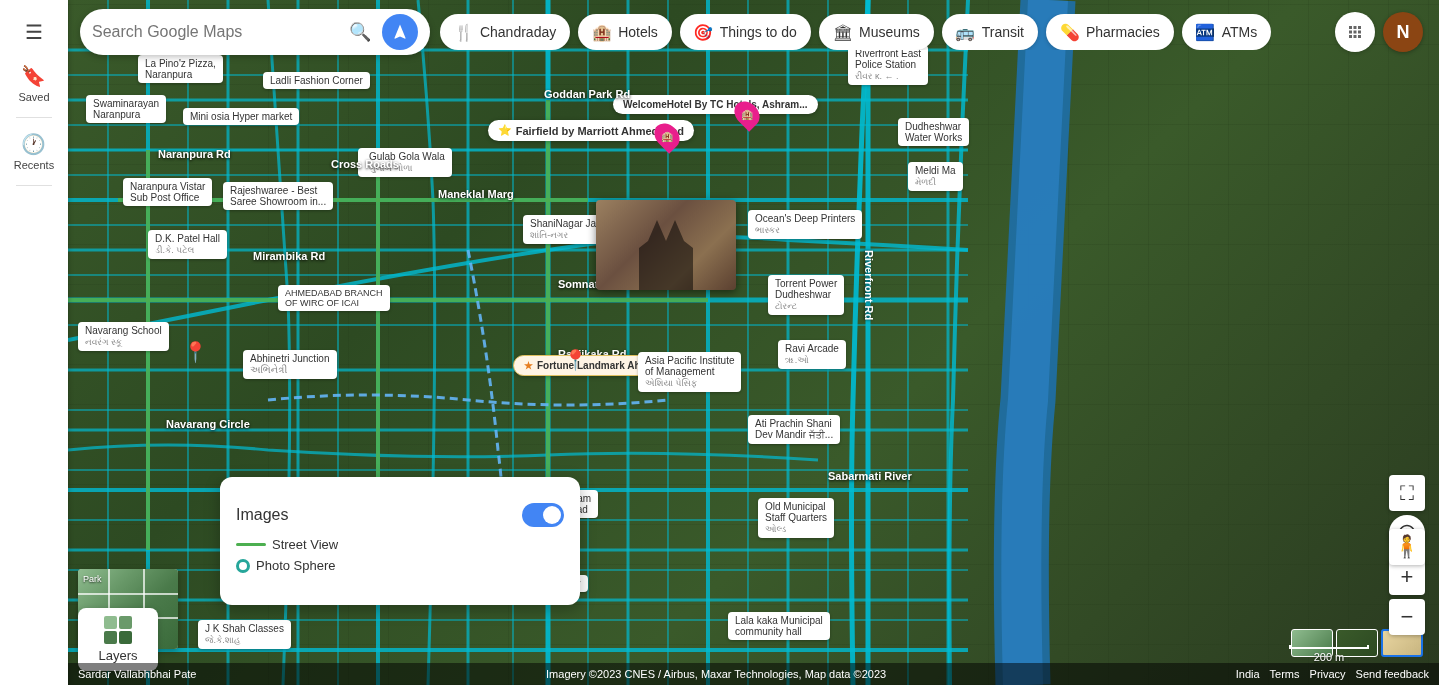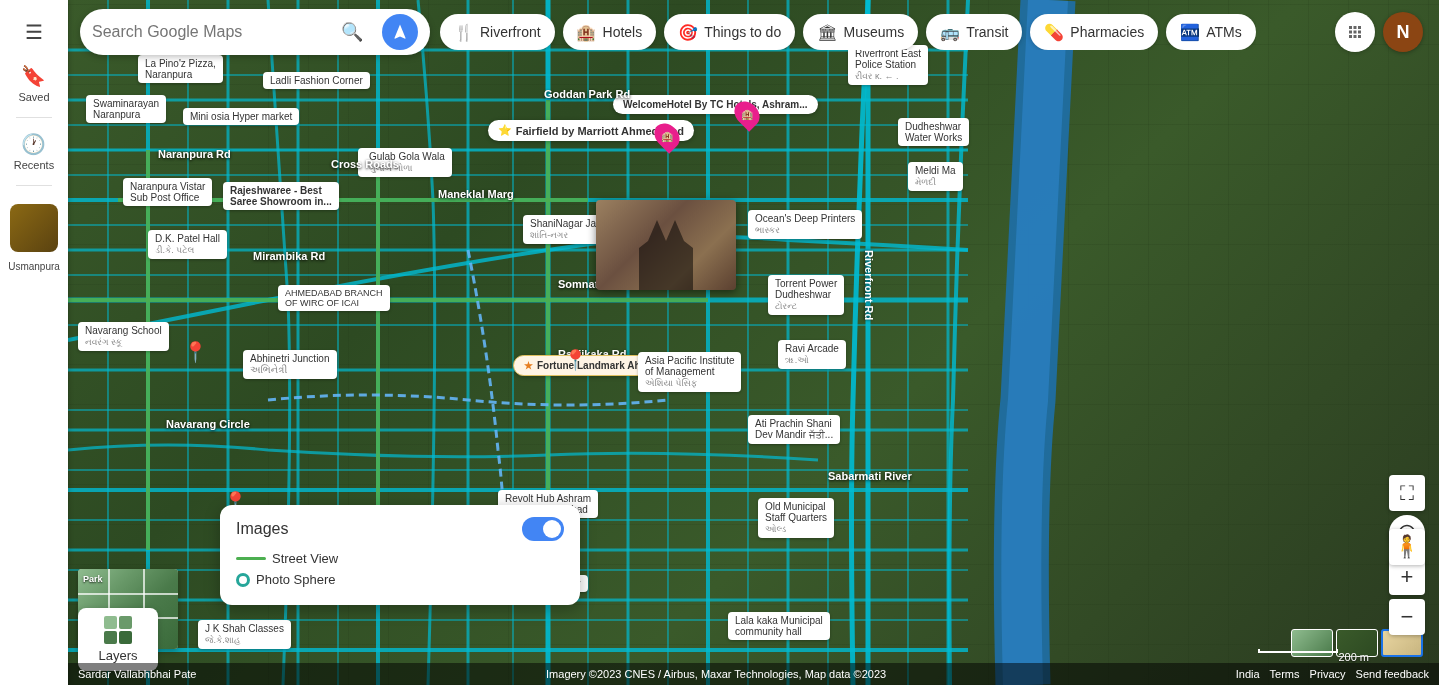--- a/index.html
+++ b/index.html
@@ -62,21 +62,20 @@
       display: flex;
       align-items: center;
       background: #fff;
       border-radius: 24px;
       box-shadow: 0 2px 6px rgba(0,0,0,0.25);
       padding: 0 12px;
       height: 46px;
       width: 350px;
       pointer-events: all;
       flex-shrink: 0;
-      gap: 8px;
     }
     #search-input {
       border: none;
       outline: none;
       font-size: 16px;
       color: #333;
       flex: 1;
       background: transparent;
     }
     .search-icon-btn {
@@ -235,22 +234,22 @@
       box-shadow: 0 1px 4px rgba(0,0,0,0.3);
       font-size: 18px;
       margin-bottom: 4px;
     }
 
     
     #scale-bar {
       position: absolute;
       right: 70px; bottom: 22px;
       display: flex;
-      flex-direction: row;
-      align-items: flex-start;
+      flex-direction: column;
+      align-items: center;
       z-index: 20;
       pointer-events: none;
     }
     .scale-line {
       width: 80px; height: 4px;
       border: 2px solid #fff;
       border-top: none;
       background: transparent;
     }
     .scale-label {
@@ -281,21 +280,21 @@
     }
 
     
     #images-popup {
       position: absolute;
       left: 220px; bottom: 80px;
       width: 360px;
       background: #fff;
       border-radius: 12px;
       box-shadow: 0 4px 16px rgba(0,0,0,0.3);
-      padding: 12px 16px;
+      padding: 26px 16px;
       z-index: 30;
     }
     .popup-header {
       display: flex;
       justify-content: space-between;
       align-items: center;
       margin-bottom: 10px;
     }
     .popup-title {
       font-size: 16px;
@@ -409,44 +408,38 @@
   <div class="sidebar-btn">
     <span class="sidebar-icon">🔖</span>
     <span>Saved</span>
   </div>
   <div class="sidebar-divider"></div>
   <div class="sidebar-btn">
     <span class="sidebar-icon">🕐</span>
     <span>Recents</span>
   </div>
   <div class="sidebar-divider"></div>
-  <div class="sidebar-btn">
-    <div class="sidebar-place-thumb">
-      <div style="width:100%;height:100%;background:linear-gradient(135deg,#8B6914,#5a4210);"></div>
-    </div>
-    <span class="sidebar-place-label">Usmanpura</span>
-  </div>
 </div>
 
 <div id="topbar">
 
   <div id="search-box">
     <input type="text" id="search-input" placeholder="Search Google Maps" style="">
     <span class="search-icon-btn">🔍</span>
     <div class="directions-btn">
       <svg width="18" height="18" viewBox="0 0 24 24" fill="white">
         <path d="M12 2L4.5 20.29l.71.71L12 18l6.79 3 .71-.71z"></path>
       </svg>
     </div>
   </div>
 
   <div id="category-pills">
     <div class="pill">
       <span class="pill-icon">🍴</span>
-      <span>Riverfront</span>
+      <span>Chandraday</span>
     </div>
     <div class="pill">
       <span class="pill-icon">🏨</span>
       <span>Hotels</span>
     </div>
     <div class="pill">
       <span class="pill-icon">🎯</span>
       <span>Things to do</span>
     </div>
     <div class="pill">
@@ -582,21 +575,21 @@
   <div class="place-pin" style="left:155px;top:490px;color:#e53935;">📍</div>
   <div class="place-pin" style="left:495px;top:348px;color:#e67e22;">📍</div>
 
   <div class="place-marker" style="left:18px;top:95px;font-size:10px;">Swaminarayan<br>Naranpura</div>
   <div class="place-marker" style="left:70px;top:55px;font-size:10px;">La Pino'z Pizza,<br>Naranpura</div>
   <div class="place-marker" style="left:195px;top:72px;font-size:10px;">Ladli Fashion Corner</div>
   <div class="place-marker" style="left:240px;top:12px;font-size:10px;">Khoji Museum<br><span style="font-size:9px;color:#888;">ખોજી મ્યૂઝ</span></div>
   <div class="place-marker" style="left:115px;top:108px;font-size:10px;">Mini osia Hyper market</div>
   <div class="place-marker" style="left:80px;top:230px;font-size:10px;">D.K. Patel Hall<br><span style="font-size:9px;color:#888;">ડી.કે. પટેલ</span></div>
   <div class="place-marker" style="left:55px;top:178px;font-size:10px;">Naranpura Vistar<br>Sub Post Office</div>
-  <div class="place-marker" style="left:155px;top:182px;font-size:10px;font-weight:bold;">Rajeshwaree - Best<br>Saree Showroom in...</div>
+  <div class="place-marker" style="left:155px;top:182px;font-size:10px;">Rajeshwaree - Best<br>Saree Showroom in...</div>
   <div class="place-marker" style="left:290px;top:148px;font-size:10px;padding-left:11px;">Gulab Gola Wala<br><span style="font-size:9px;color:#888;">ગુલાબ ગોળા</span></div>
   <div class="place-marker" style="left:10px;top:322px;font-size:10px;">Navarang School<br><span style="font-size:9px;color:#888;">નવરંગ સ્કૂ</span></div>
   <div class="place-marker" style="left:210px;top:285px;font-size:9px;">AHMEDABAD BRANCH<br>OF WIRC OF ICAI</div>
   <div class="place-marker" style="left:175px;top:350px;font-size:10px;">Abhinetri Junction<br><span style="font-size:10px;color:#888;">અભિનેત્રી</span></div>
   <div class="place-marker" style="left:455px;top:215px;font-size:10px;">ShaniNagar Jain derasar<br><span style="font-size:9px;color:#888;">શાંતિ-નગર</span></div>
   <div class="place-marker" style="left:570px;top:352px;font-size:10px;">Asia Pacific Institute<br>of Management<br><span style="font-size:9px;color:#888;">એશિયા પેસિફ</span></div>
   <div class="place-marker" style="left:430px;top:490px;font-size:10px;">Revolt Hub Ashram<br>Road, Ahmedabad</div>
   <div class="place-marker" style="left:155px;top:538px;font-size:10px;">Chandraday Society</div>
   <div class="place-marker" style="left:130px;top:620px;font-size:10px;">J K Shah Classes<br><span style="font-size:9px;color:#888;">જે.કે.શાહ</span></div>
   <div class="place-marker" style="left:440px;top:575px;font-size:10px;">Hyatt Regency</div>
@@ -629,21 +622,21 @@
 </div>
 
 <div style="position:absolute;left:78px;bottom:36px;width:100px;height:80px;background:#d4c8a8;border-radius:4px;box-shadow:0 2px 6px rgba(0,0,0,0.3);z-index:20;overflow:hidden;cursor:pointer;">
   <div style="width:100%;height:100%;background:linear-gradient(135deg,#8fbc8f 0%,#6a9a6a 30%,#4a7a4a 60%,#3a6a3a 100%);position:relative;">
 
     <div style="position:absolute;top:30%;left:0;right:0;height:2px;background:rgba(255,255,255,0.7);"></div>
     <div style="position:absolute;top:60%;left:0;right:0;height:2px;background:rgba(255,255,255,0.7);"></div>
     <div style="position:absolute;left:30%;top:0;bottom:0;width:2px;background:rgba(255,255,255,0.7);"></div>
     <div style="position:absolute;left:65%;top:0;bottom:0;width:2px;background:rgba(255,255,255,0.7);"></div>
 
-    <div style="position:absolute;top:5px;left:5px;font-size:9px;color:#fff;font-weight:bold;text-shadow:0 1px 2px rgba(0,0,0,0.8);">Park</div>
+    <div style="position:absolute;top:5px;left:5px;font-size:9px;color:#fff;font-weight:normal;text-shadow:0 1px 2px rgba(0,0,0,0.8);">Park</div>
   </div>
 </div>
 
 <div id="layers-btn">
   <div class="layers-icon-grid">
     <div class="layers-cell" style="background:#8fbc8f;"></div>
     <div class="layers-cell" style="background:#6a9a6a;"></div>
     <div class="layers-cell" style="background:#4a7a4a;"></div>
     <div class="layers-cell" style="background:#3a6a3a;"></div>
   </div>

